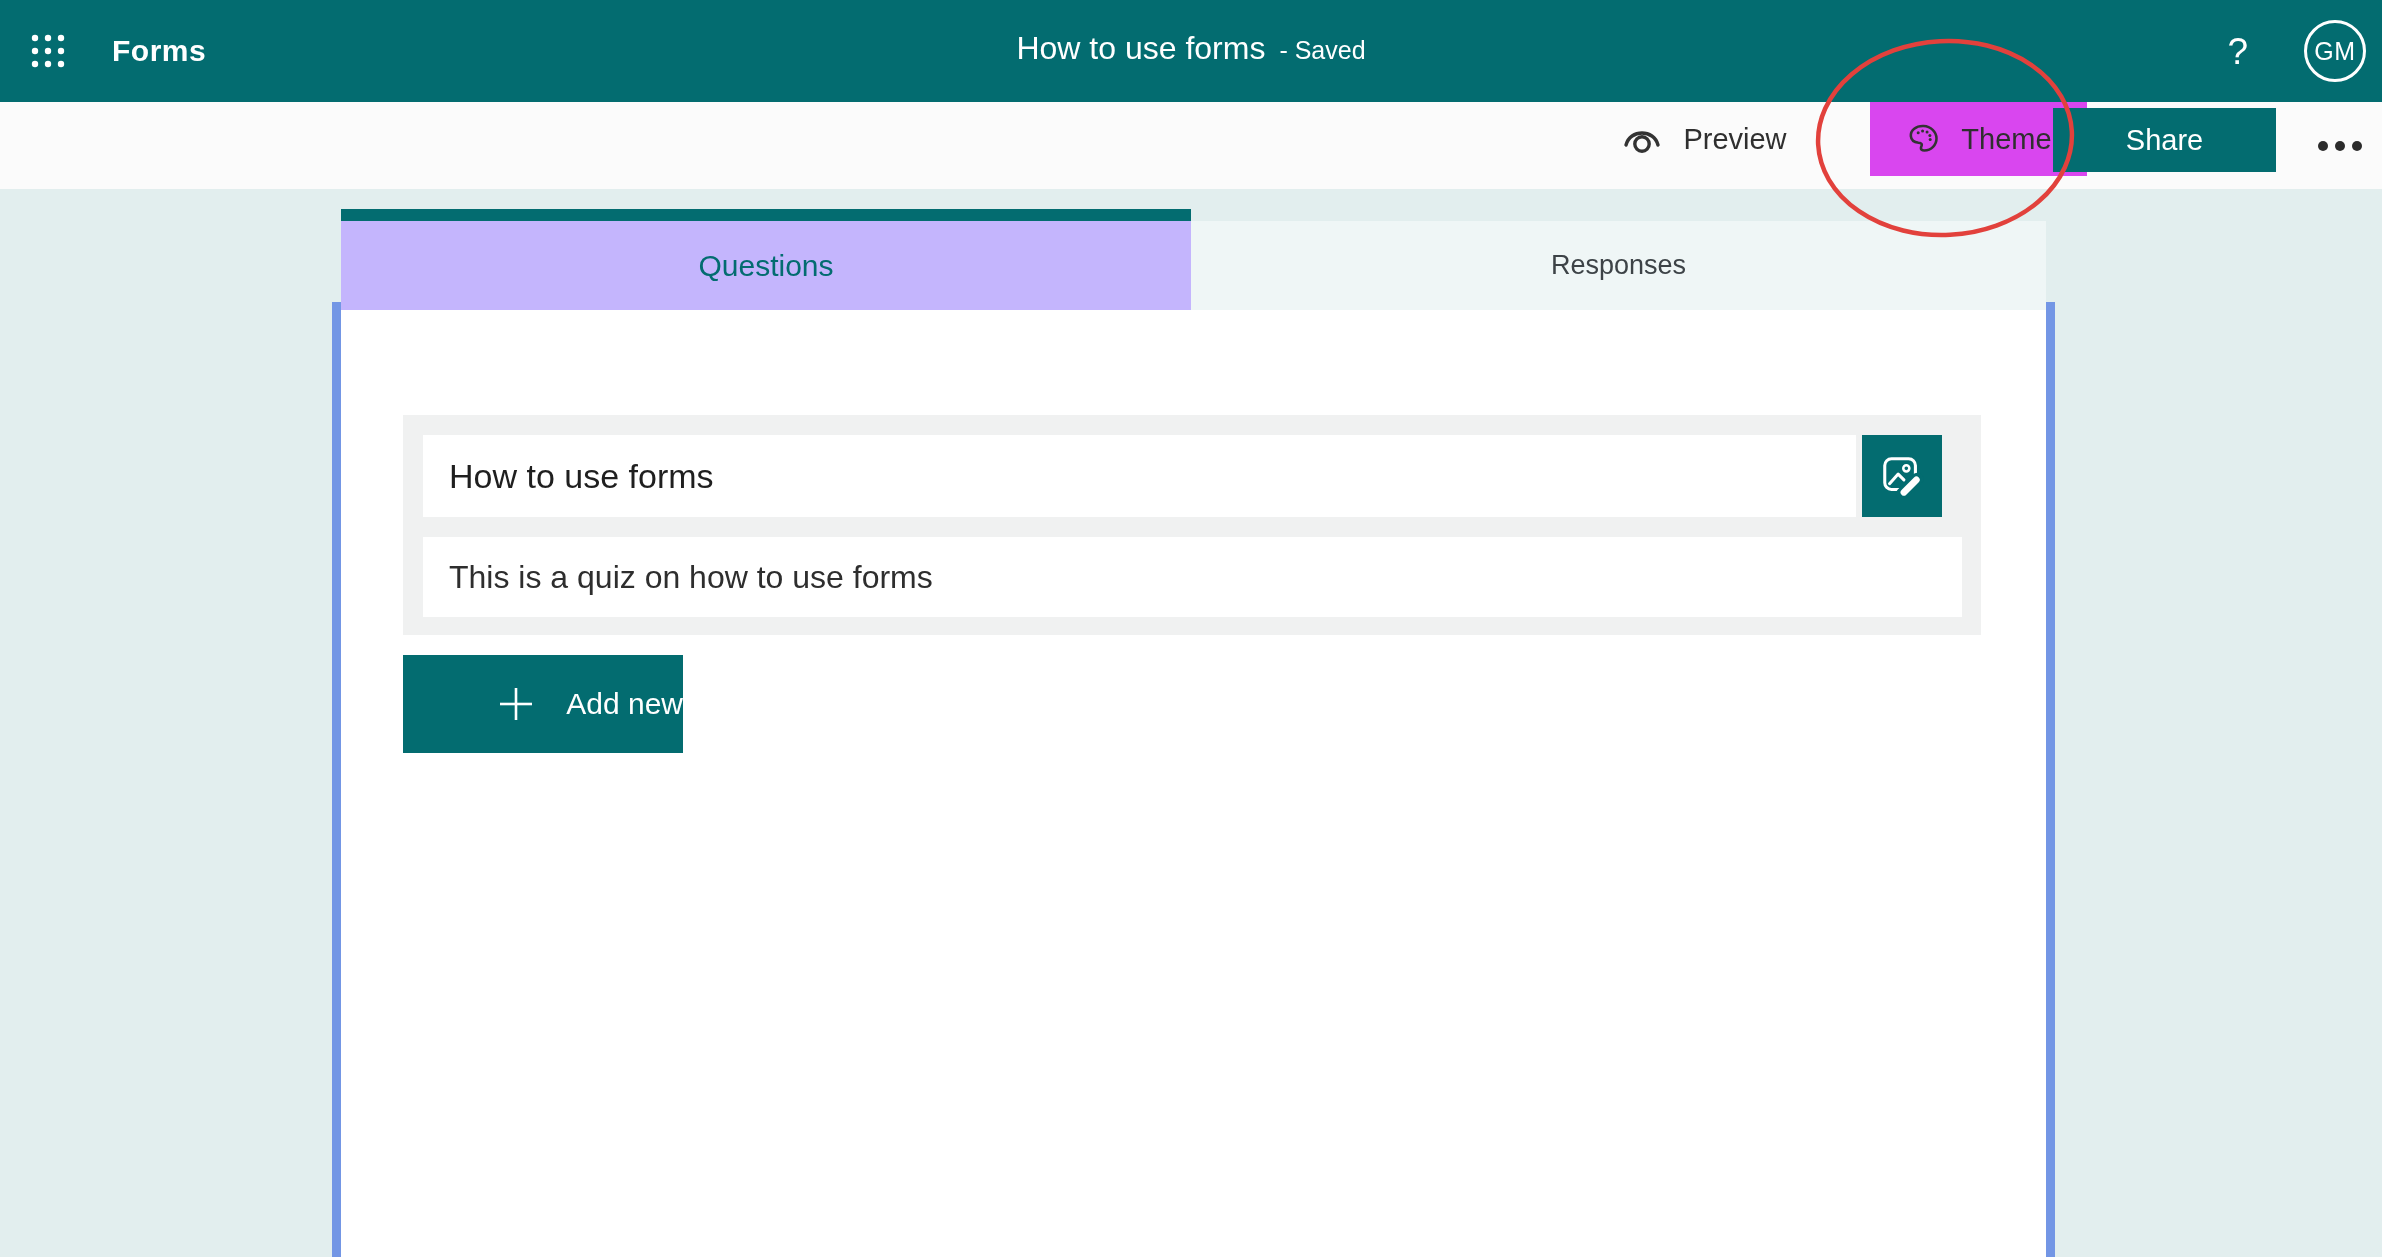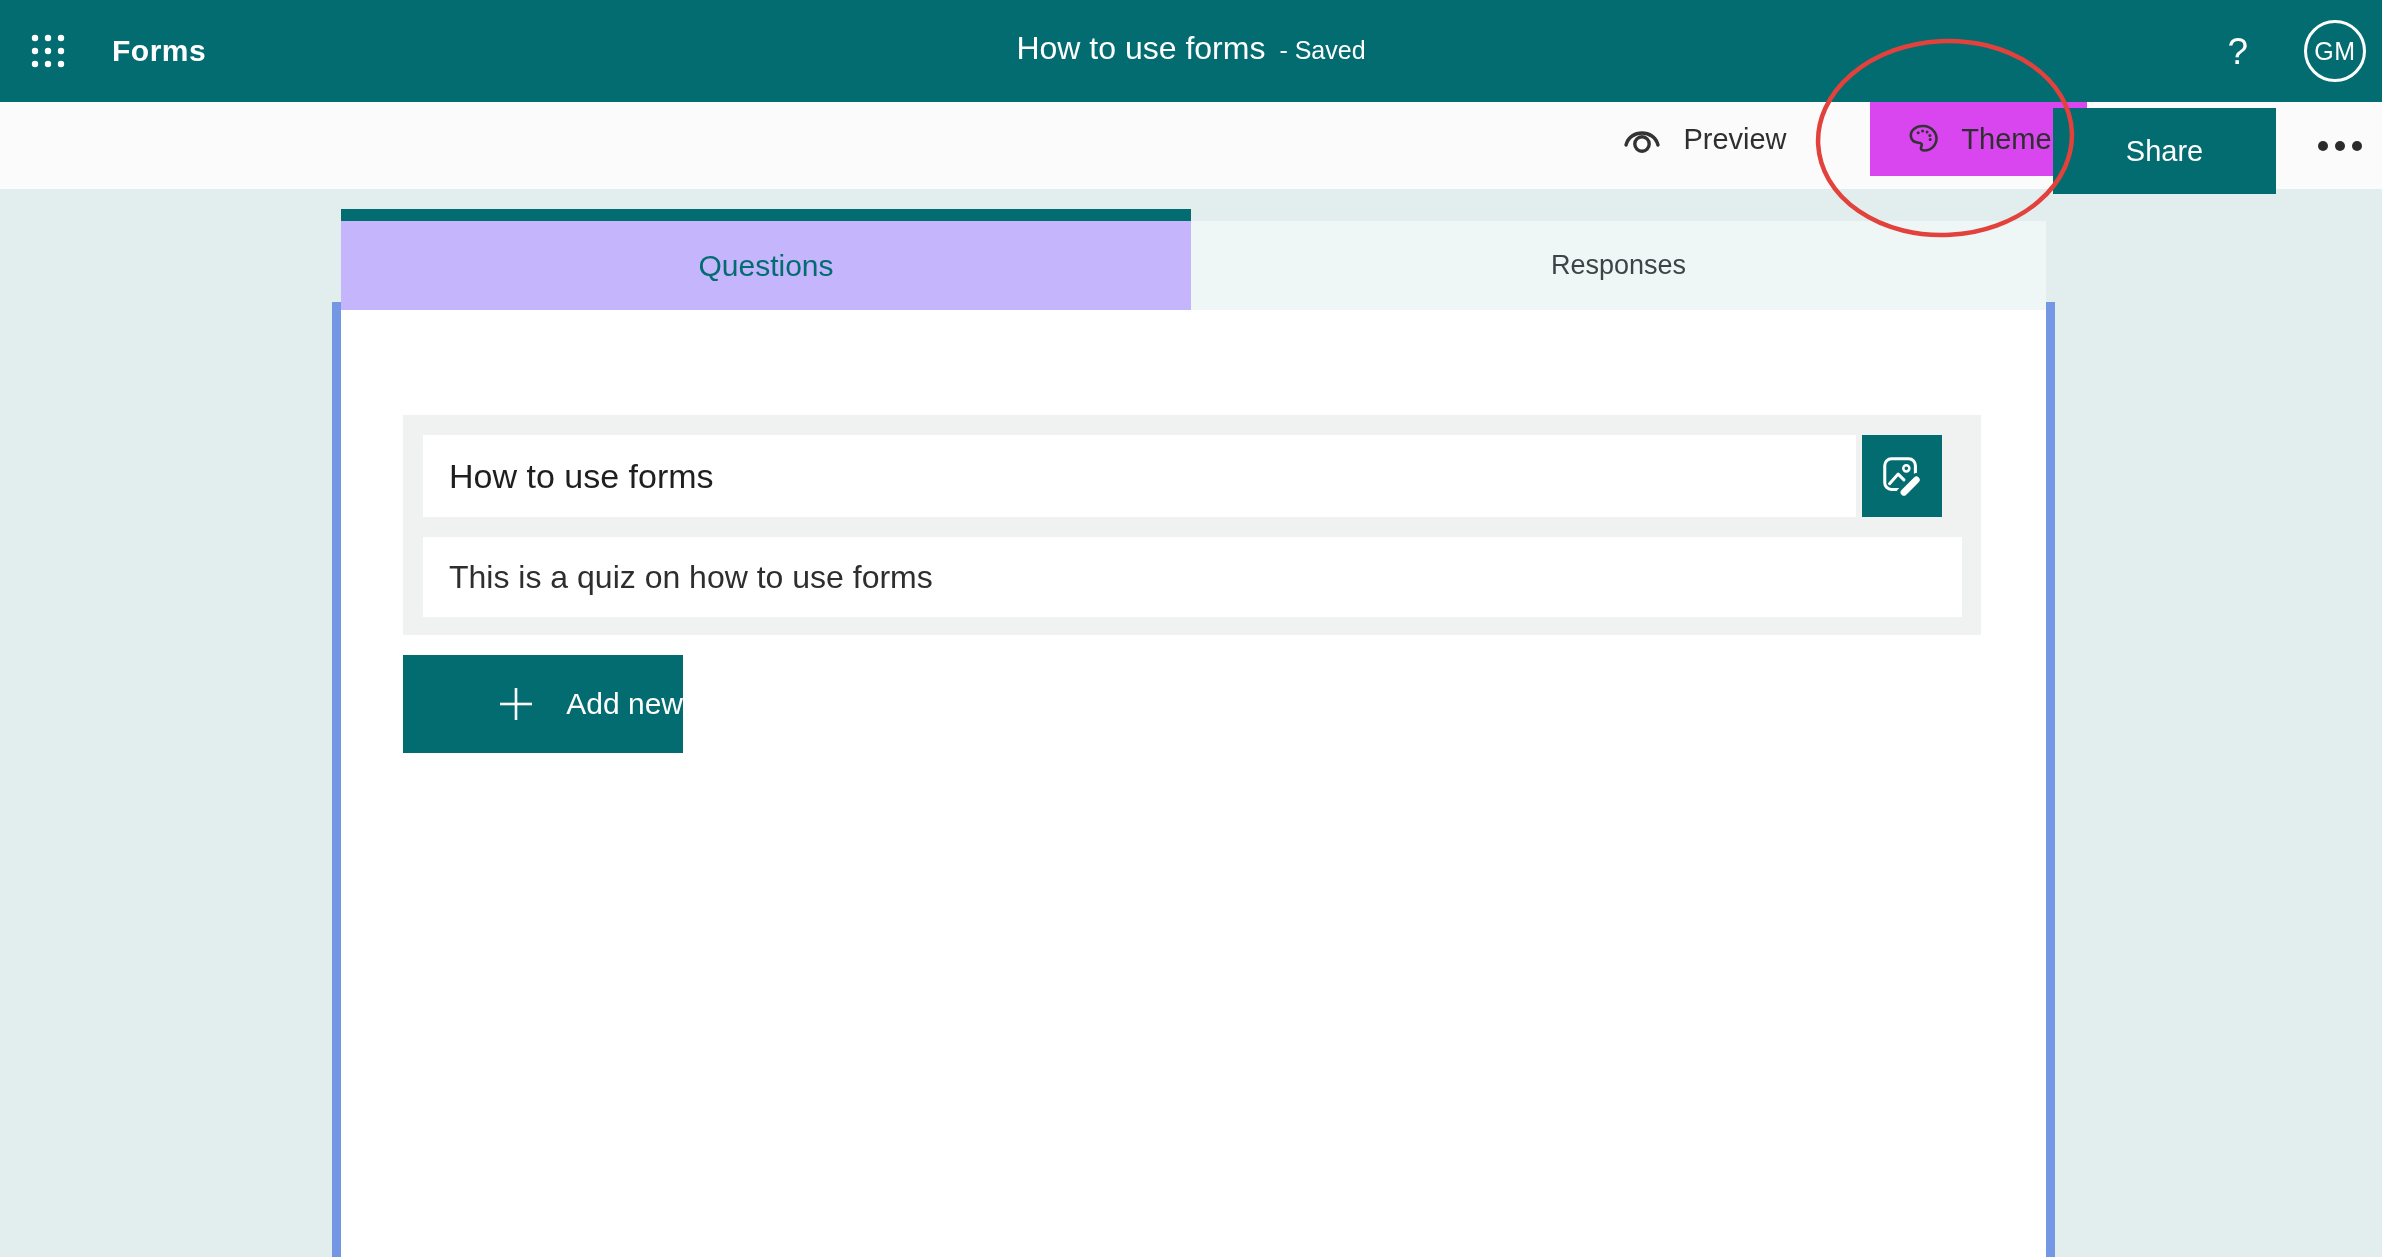--- a/index.html
+++ b/index.html
@@ -51,21 +51,21 @@
     background:#fbfbfb;
   }
   .cmd-btn {
     position:absolute; top:0; height:74px; background:transparent; border:none;
     display:flex; align-items:center; justify-content:center; gap:20px;
     font-size:29px; color:#2f2f2f;
   }
   .btn-preview { left:1596px; width:216px; }
   .btn-theme   { left:1870px; width:217px; background:#d946ef; }
   .btn-share {
-    position:absolute; left:2053px; top:6px; width:223px; height:86px;
+    position:absolute; left:2053px; top:6px; width:223px; height:64px;
     background:#036c70; border:none; color:#ffffff; font-size:29px;
     display:flex; align-items:center; justify-content:center;
   }
   .btn-more {
     position:absolute; left:2298px; top:0; width:84px; height:87px;
     background:transparent; border:none;
     display:flex; align-items:center; justify-content:center; gap:7px;
   }
   .more-dot { width:10px; height:10px; border-radius:50%; background:#2b2b2b; }
 

